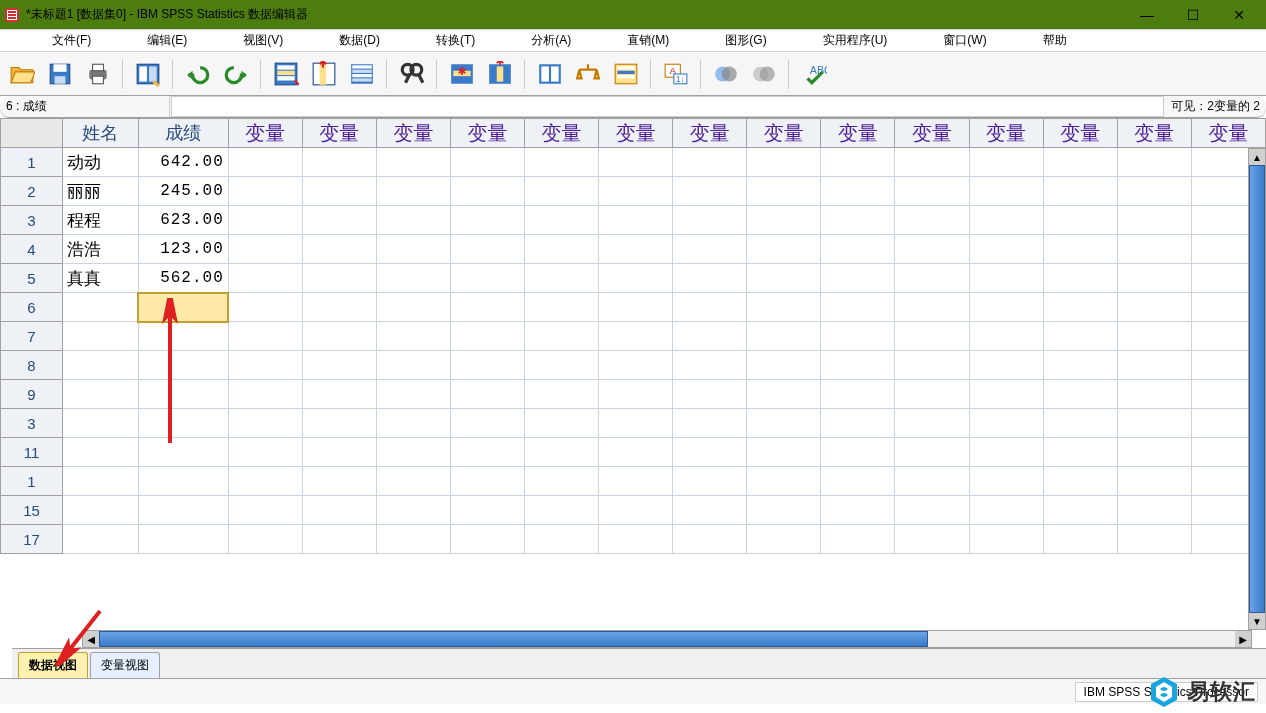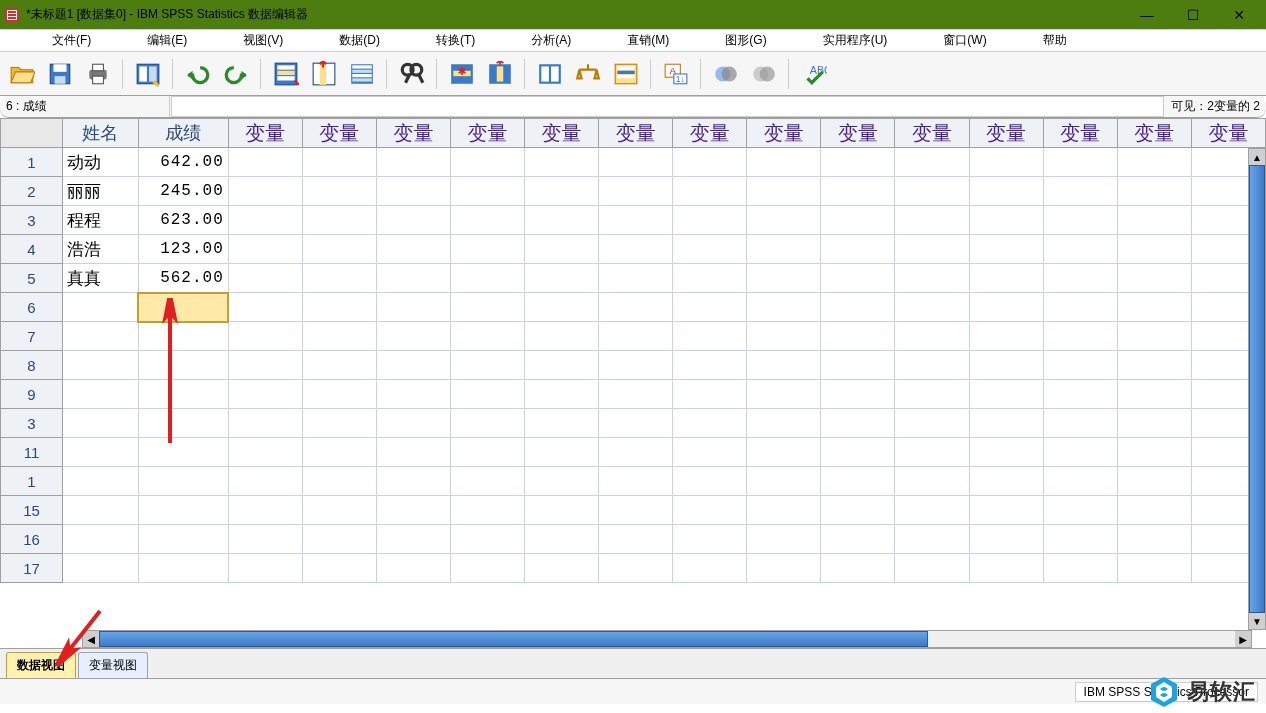--- a/index.html
+++ b/index.html
@@ -30,21 +30,21 @@
 .grid tbody td.num{text-align:right;font-family:"Courier New",monospace;font-size:16px;letter-spacing:1px;}
 .grid tbody td.selected{background:#ffe9a8;border:2px solid #c0a030;}
 .hscroll{position:absolute;left:82px;right:14px;bottom:0;height:18px;background:#e8e8e8;border:1px solid #a0a0a0;display:flex;align-items:center;}
 .hscroll .arrow{width:16px;height:16px;background:#d0d0d0;display:flex;align-items:center;justify-content:center;font-size:10px;}
 .hscroll .track{flex:1;height:16px;background:#f0f0f0;position:relative;}
 .hscroll .thumb{position:absolute;left:0;width:73%;height:100%;background:linear-gradient(#6aa3e8,#3a7ac8);border:1px solid #2a5a98;}
 .vscroll{position:absolute;right:0;top:30px;bottom:18px;width:18px;background:#e8e8e8;border:1px solid #a0a0a0;display:flex;flex-direction:column;}
 .vscroll .arrow{height:16px;background:#d0d0d0;display:flex;align-items:center;justify-content:center;font-size:10px;}
 .vscroll .track{flex:1;background:#f0f0f0;position:relative;}
 .vscroll .thumb{position:absolute;top:0;bottom:0;width:100%;background:linear-gradient(90deg,#6aa3e8,#3a7ac8);border:1px solid #2a5a98;}
-.view-tabs{height:30px;display:flex;align-items:flex-end;padding:0 6px;border-top:1px solid #a0a0a0;background:#f0f0f0;}
+.view-tabs{height:30px;display:flex;align-items:flex-end;padding:0 6px;border-top:1px solid #a0a0a0;background:#f0f0f0;margin-left:12px;}
 .view-tab{padding:4px 10px;font-size:12px;border:1px solid #a0a0a0;border-bottom:none;background:#e6efff;margin-right:2px;border-radius:3px 3px 0 0;}
 .view-tab.active{background:#fff2b0;border-color:#c0a030;font-weight:bold;}
 .statusbar{height:26px;border-top:1px solid #a0a0a0;display:flex;align-items:center;justify-content:flex-end;padding:0 8px;font-size:12px;background:#f6f6f6;}
 .statusbar .proc{border:1px solid #ccc;padding:2px 8px;background:#fff;}
 .arrow-annotation{position:absolute;pointer-events:none;}
 .watermark{position:absolute;right:10px;bottom:4px;display:flex;align-items:center;gap:6px;font-size:22px;font-weight:bold;color:#333;letter-spacing:1px;}
 .watermark .logo{width:34px;height:34px;}
 </style>
 </head>
 <body>
@@ -496,39 +496,20 @@
           <td></td>
           <td></td>
           <td></td>
           <td></td>
           <td></td>
           <td></td>
           <td></td>
           <td></td>
         </tr>
         <tr>
-          <th>16</th>
-          <td></td>
-          <td class="num"></td>
-          <td></td>
-          <td></td>
-          <td></td>
-          <td></td>
-          <td></td>
-          <td></td>
-          <td></td>
-          <td></td>
-          <td></td>
-          <td></td>
-          <td></td>
-          <td></td>
-          <td></td>
-          <td></td>
-        </tr>
-        <tr>
           <th>17</th>
           <td></td>
           <td class="num"></td>
           <td></td>
           <td></td>
           <td></td>
           <td></td>
           <td></td>
           <td></td>
           <td></td>

